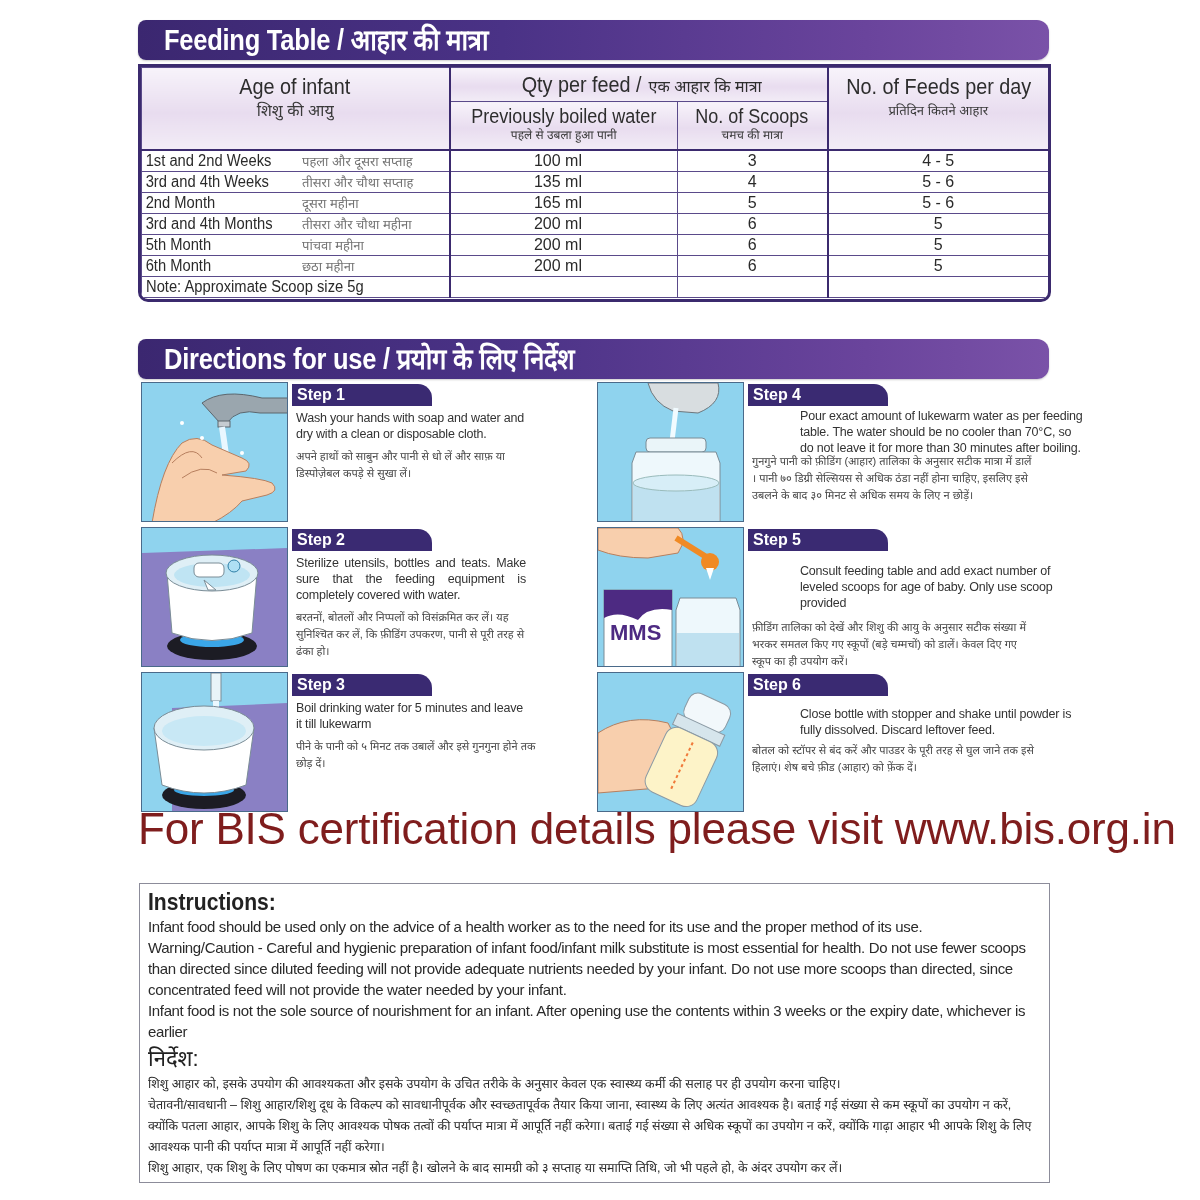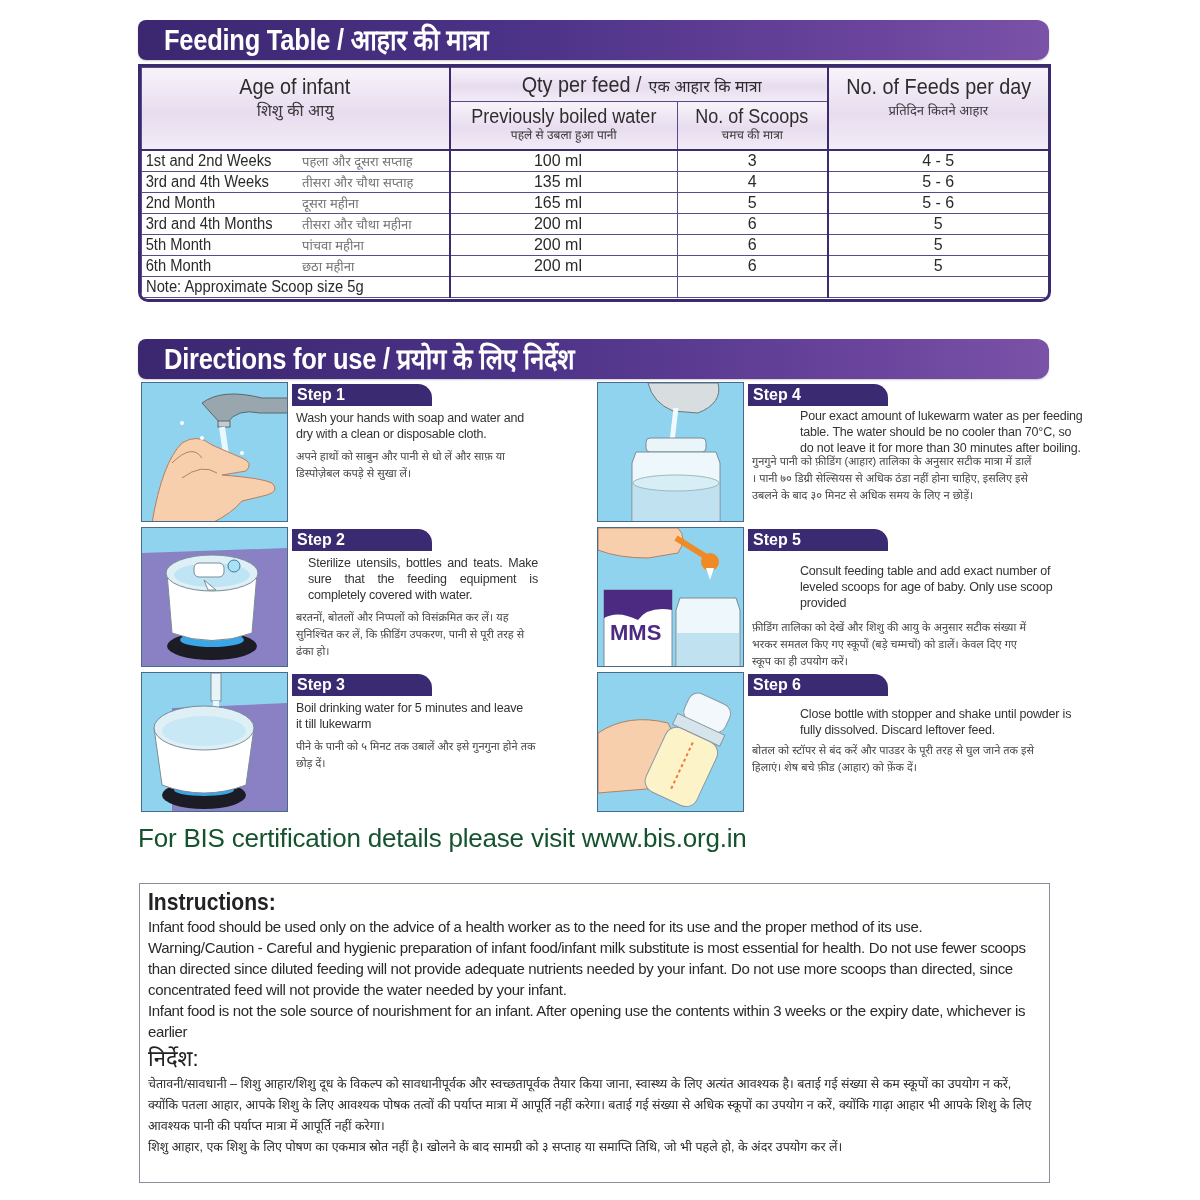--- a/index.html
+++ b/index.html
@@ -64,21 +64,21 @@
   #step-1 { left: 141px; top: 382px; }
   #step-2 { left: 141px; top: 527px; }
   #step-3 { left: 141px; top: 672px; }
   #step-4 { left: 597px; top: 382px; width: 450px; }
   #step-5 { left: 597px; top: 527px; width: 450px; }
   #step-6 { left: 597px; top: 672px; width: 450px; }
   #step-4 .en, #step-5 .en, #step-6 .en { width: 285px; margin-left: 48px; }
   #step-4 .hi, #step-5 .hi, #step-6 .hi { width: 285px; }
 
   .bis {
-    position: absolute; left: 138px; top: 823px; font-size: 26px; color: #14532d; white-space: nowrap; letter-spacing: -0.2px;
+    position: absolute; left: 138px; top: 804px; font-size: 44px; color: #7f1d1d; white-space: nowrap; letter-spacing: -0.2px;
   }
 
   .instr {
     position: absolute; left: 139px; top: 883px; width: 911px; height: 300px;
     border: 1px solid #8c8c9a; padding: 4px 8px;
   }
   .instr h2 { font-size: 24px; font-weight: bold; line-height: 28px; color: #222; transform: scaleX(0.88); transform-origin: left; }
   .instr p.en { font-size: 15px; line-height: 21px; color: #2a2a2a; letter-spacing: -0.35px; }
   .instr h3 { font-size: 22px; font-weight: normal; line-height: 30px; margin-top: 2px; color: #222; }
   .instr p.hi { font-size: 12.5px; line-height: 21px; color: #2a2a2a; }
@@ -200,21 +200,21 @@
       <ellipse cx="70" cy="112" rx="32" ry="7" fill="#3aa6e8"></ellipse>
       <path d="M25 45 L30 105 Q70 120 110 105 L115 45 Z" fill="#ffffff" stroke="#7a8c96"></path>
       <ellipse cx="70" cy="45" rx="46" ry="18" fill="#dfeff6" stroke="#7a8c96"></ellipse>
       <ellipse cx="70" cy="47" rx="38" ry="12" fill="#bfe4f3"></ellipse>
       <rect x="52" y="35" width="30" height="14" rx="5" fill="#ffffff" stroke="#7a8c96"></rect>
       <circle cx="92" cy="38" r="6" fill="#aee0f4" stroke="#2f7fa6"></circle>
       <path d="M62 52 L66 62 L74 62 Z" fill="#fff" stroke="#7a8c96"></path>
     </svg>
   </div>
   <div class="label">Step 2</div>
-  <div class="en" style="text-align:justify;margin-left:12px;">Sterilize utensils, bottles and teats. Make sure that the feeding equipment is completely covered with water.</div>
+  <div class="en" style="text-align:justify;">Sterilize utensils, bottles and teats. Make sure that the feeding equipment is completely covered with water.</div>
   <div class="hi" style="top:82px;">बरतनों, बोतलों और निप्पलों को विसंक्रमित कर लें। यह सुनिश्चित कर लें, कि फ़ीडिंग उपकरण, पानी से पूरी तरह से ढंका हो।</div>
 </div>
 
 <div class="step" id="step-3">
   <div class="pic">
     <svg width="147" height="140" viewBox="0 0 147 140">
       <rect width="147" height="140" fill="#8fd3ee"></rect>
       <polygon points="30,35 147,30 147,140 30,140" fill="#8a80c4"></polygon>
       <rect x="69" y="0" width="10" height="28" fill="#e8f4f8" stroke="#7a8c96"></rect>
       <path d="M74 28 L74 60" stroke="#eaf8ff" stroke-width="6"></path>
@@ -286,15 +286,16 @@
 </div>
 
 <div class="bis">For BIS certification details please visit www.bis.org.in</div>
 
 <div class="instr">
   <h2>Instructions:</h2>
   <p class="en">Infant food should be used only on the advice of a health worker as to the need for its use and the proper method of its use.</p>
   <p class="en">Warning/Caution - Careful and hygienic preparation of infant food/infant milk substitute is most essential for health. Do not use fewer scoops than directed since diluted feeding will not provide adequate nutrients needed by your infant. Do not use more scoops than directed, since  concentrated feed will not provide the water needed by your infant.</p>
   <p class="en">Infant food is not the sole source of nourishment for an infant.  After opening use the contents within 3 weeks or the expiry date, whichever is earlier</p>
   <h3>निर्देश:</h3>
+  <p class="hi">शिशु आहार को, इसके उपयोग की आवश्यकता और इसके उपयोग के उचित तरीके के अनुसार केवल एक स्वास्थ्य कर्मी की सलाह पर ही उपयोग करना चाहिए।</p>
   <p class="hi">चेतावनी/सावधानी – शिशु आहार/शिशु दूध के विकल्प को सावधानीपूर्वक और स्वच्छतापूर्वक तैयार किया जाना, स्वास्थ्य के लिए अत्यंत आवश्यक है। बताई गई संख्या से कम स्कूपों का उपयोग न करें, क्योंकि पतला आहार, आपके शिशु के लिए आवश्यक पोषक तत्वों की पर्याप्त मात्रा में आपूर्ति नहीं करेगा। बताई गई संख्या से अधिक स्कूपों का उपयोग न करें, क्योंकि गाढ़ा आहार भी आपके शिशु के लिए आवश्यक पानी की पर्याप्त मात्रा में आपूर्ति नहीं करेगा।</p>
   <p class="hi">शिशु आहार, एक शिशु के लिए पोषण का एकमात्र स्रोत नहीं है। खोलने के बाद सामग्री को ३ सप्ताह या समाप्ति तिथि, जो भी पहले हो, के अंदर उपयोग कर लें।</p>
 </div>
 
 </body></html>

